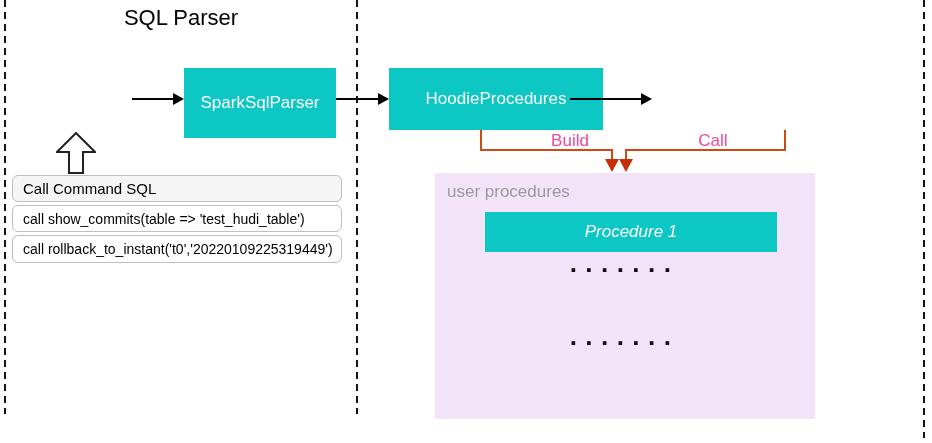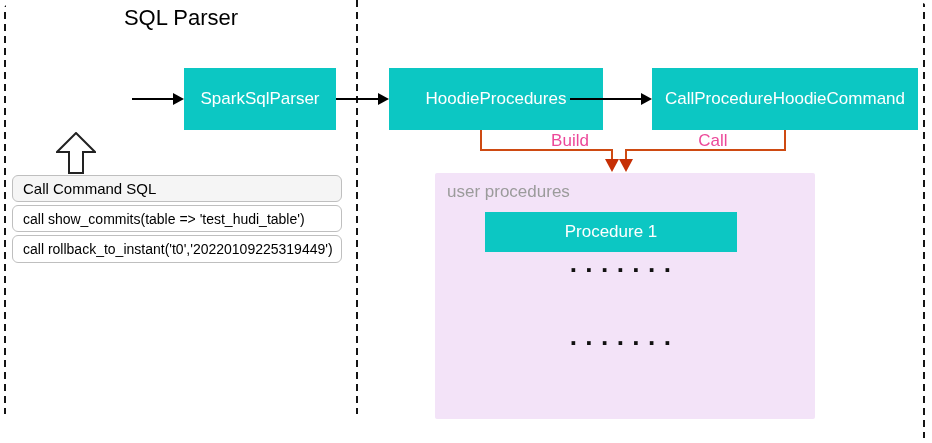--- a/index.html
+++ b/index.html
@@ -2,21 +2,21 @@
 <html style="--teal: #0CC7C3; --pink-panel: #F3E3F8; --connector-orange: #CE4A12; --connector-arrow: #C62F05; --panel-border: #BFBFBF; --panel-header-bg: #F5F5F5; --muted-text: #9B9B9B;"><head>
 <meta charset="utf-8">
 <style>
   :root{
     --teal:#0CC7C3; --pink-panel:#F3E3F8; --connector-orange:#CE4A12;
     --connector-arrow:#C62F05; --panel-border:#BFBFBF; --panel-header-bg:#F5F5F5;
     --muted-text:#9B9B9B;
   }
   html,body{margin:0;padding:0;background:#fff;}
   body{font-family:"Liberation Sans","DejaVu Sans",sans-serif;color:#000;}
-  .canvas{position:relative;width:932px;height:443px;background:#fff;overflow:hidden;border-radius:19px;}
+  .canvas{position:relative;width:932px;height:443px;background:#fff;overflow:hidden;}
 
   .vdash{position:absolute;width:2px;top:0;
     background:repeating-linear-gradient(to bottom,#141414 0 7px,transparent 7px 12px);}
 
   .section-title{position:absolute;top:6px;font-size:22px;line-height:24px;text-align:center;color:#000;}
 
   .node{position:absolute;background:var(--teal,#0CC7C3);color:#fff;display:flex;
     align-items:center;justify-content:center;text-align:center;font-size:17px;line-height:1.25;}
   .node .inner{display:block;}
   .node-call-command .inner{width:86px;}
@@ -34,47 +34,44 @@
 
   .sql-piece{position:absolute;left:12px;width:330px;box-sizing:border-box;
     border:1px solid var(--panel-border,#BFBFBF);border-radius:6px;background:#fff;
     display:flex;align-items:center;padding:0 10px;white-space:nowrap;overflow:hidden;}
   .sql-header{background:var(--panel-header-bg,#F5F5F5);font-size:15px;}
   .sql-row{font-size:14px;}
 
   .pink-panel{position:absolute;left:435px;top:173px;width:380px;height:246px;
     background:var(--pink-panel,#F3E3F8);border-radius:2px;}
   .pink-label{position:absolute;left:12px;top:9px;font-size:17px;color:var(--muted-text,#9B9B9B);}
-  .proc-node{position:absolute;left:50px;width:252px;background:var(--teal,#0CC7C3);color:#fff;
-    display:flex;align-items:center;justify-content:center;font-size:17px;}
+  .proc-node{position:absolute;left:50px;width:292px;background:var(--teal,#0CC7C3);color:#fff;
+    display:flex;align-items:center;justify-content:center;font-size:17px;font-style:italic;}
   .dots-row{position:absolute;left:50px;width:272px;height:20px;display:flex;align-items:center;
     justify-content:center;font-weight:700;font-size:26px;letter-spacing:7px;color:#111;
     padding-left:7px;box-sizing:border-box;}
 
   .up-arrow-svg{position:absolute;left:56px;top:132px;}
 </style>
 </head>
 <body>
 
 <div class="canvas">
 
   <div class="vdash" style="left:4px;height:414px;"></div>
   <div class="vdash" style="left:356px;height:414px;"></div>
   <div class="vdash" style="left:923px;height:438px;"></div>
 
   <div class="section-title" style="left:5px;width:352px;">SQL Parser</div>
 
-  <div class="node" style="left:184px;top:68px;width:152px;height:62px;">
+  <div class="node" style="left:184px;top:68px;width:152px;height:70px;">
     <span class="inner">SparkSqlParser</span>
   </div>
   <div class="node" style="left:389px;top:68px;width:214px;height:62px;">
     <span class="inner">HoodieProcedures</span>
-  </div>
-  <div class="node" style="left:652px;top:68px;width:266px;height:62px;">
-    <span class="inner">CallProcedureHoodieCommand</span>
   </div>
 
   <div>
     <div class="hline" style="left:132px;top:98px;width:42px;"></div>
     <div class="arrow-head-right" style="left:173px;top:93px;"></div>
   </div>
   <div>
     <div class="hline" style="left:336px;top:98px;width:43px;"></div>
     <div class="arrow-head-right" style="left:378px;top:93px;"></div>
   </div>

